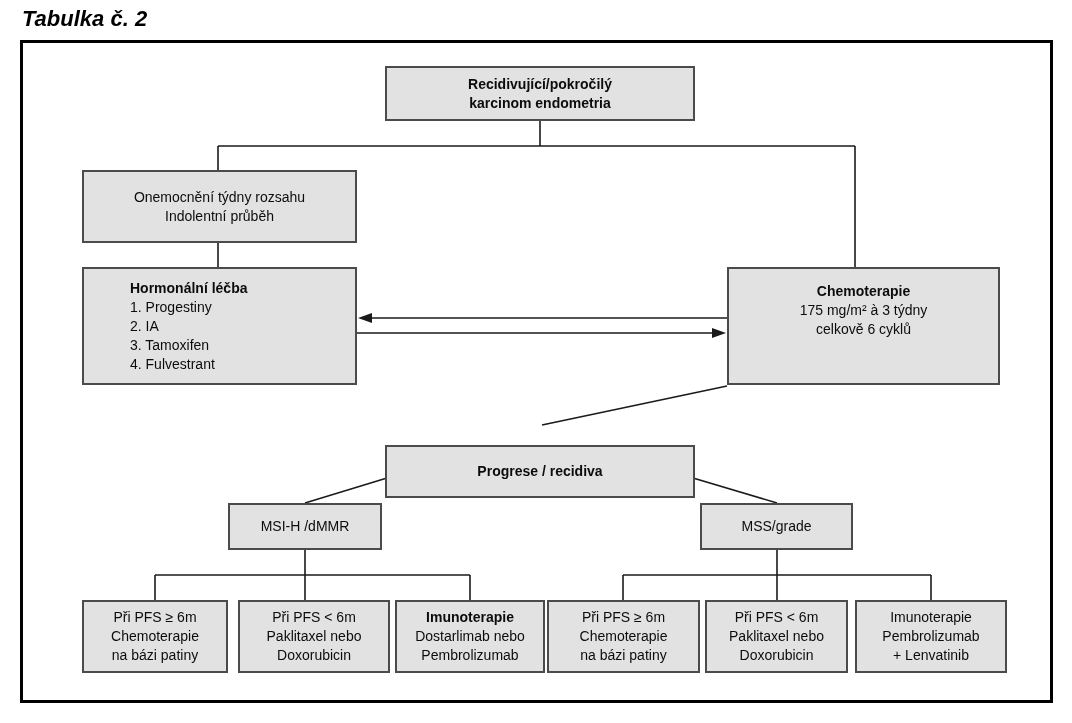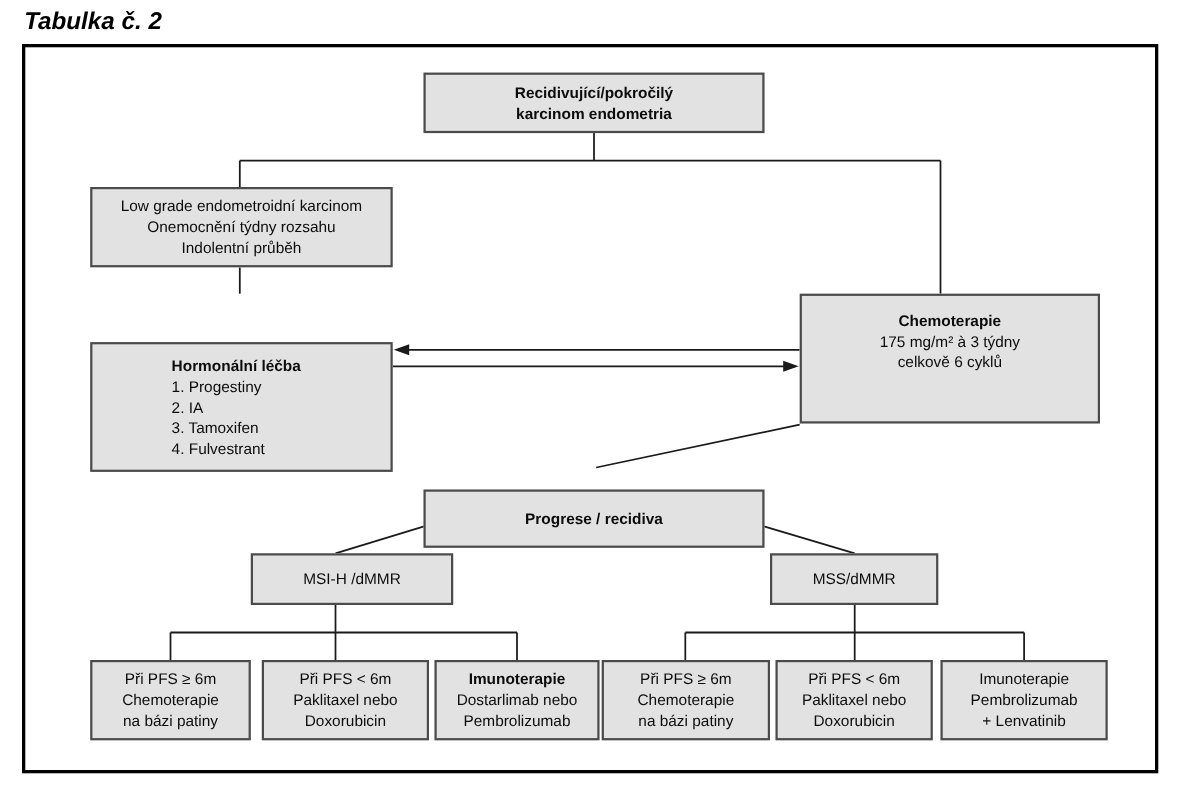--- a/index.html
+++ b/index.html
@@ -20,24 +20,24 @@
   .node{
     position:absolute;background:#e2e2e2;border:2px solid #4b4b4b;
     box-sizing:border-box;display:flex;flex-direction:column;
     align-items:center;justify-content:center;text-align:center;
     font-size:14px;line-height:19px;color:#0c0c0c;
   }
   .node .bold{font-weight:bold;}
   .node-root   {left:385px;top:66px; width:310px;height:55px;font-weight:bold;}
   .node-lowgrade{left:82px; top:170px;width:275px;height:73px;}
   .node-hormonal{left:82px; top:267px;width:275px;height:118px;
-    align-items:flex-start;text-align:left;padding-left:72px;margin-top:44px;}
+    align-items:flex-start;text-align:left;padding-left:46px;}
   .node-chemo  {left:727px;top:267px;width:273px;height:118px;justify-content:flex-start;padding-top:13px;}
   .node-prog   {left:385px;top:445px;width:310px;height:53px;font-weight:bold;}
-  .node-msi    {left:228px;top:503px;width:184px;height:47px;}
+  .node-msi    {left:228px;top:503px;width:154px;height:47px;}
   .node-mss    {left:700px;top:503px;width:153px;height:47px;}
   .node-leaf1  {left:82px; top:600px;width:146px;height:73px;}
   .node-leaf2  {left:238px;top:600px;width:152px;height:73px;}
   .node-leaf3  {left:395px;top:600px;width:150px;height:73px;}
   .node-leaf4  {left:547px;top:600px;width:153px;height:73px;}
   .node-leaf5  {left:705px;top:600px;width:143px;height:73px;}
   .node-leaf6  {left:855px;top:600px;width:152px;height:73px;}
 </style>
 </head>
 <body>
@@ -74,21 +74,20 @@
     <polygon points="726,333 712,328 712,338"></polygon>
   </g>
 </svg>
 
 <div class="node node-root">
   <span>Recidivující/pokročilý</span>
   <span>karcinom endometria</span>
 </div>
 
 <div class="node node-lowgrade">
-  <span>Low grade endometroidní karcinom</span>
   <span>Onemocnění týdny rozsahu</span>
   <span>Indolentní průběh</span>
 </div>
 
 <div class="node node-hormonal">
   <span class="bold">Hormonální léčba</span>
   <span>1. Progestiny</span>
   <span>2. IA</span>
   <span>3. Tamoxifen</span>
   <span>4. Fulvestrant</span>
@@ -102,21 +101,21 @@
 
 <div class="node node-prog">
   <span>Progrese / recidiva</span>
 </div>
 
 <div class="node node-msi">
   <span>MSI-H /dMMR</span>
 </div>
 
 <div class="node node-mss">
-  <span>MSS/dMMR</span>
+  <span>MSS/grade</span>
 </div>
 
 <div class="node node-leaf1">
   <span>Při PFS ≥ 6m</span>
   <span>Chemoterapie</span>
   <span>na bázi patiny</span>
 </div>
 
 <div class="node node-leaf2">
   <span>Při PFS &lt; 6m</span>

